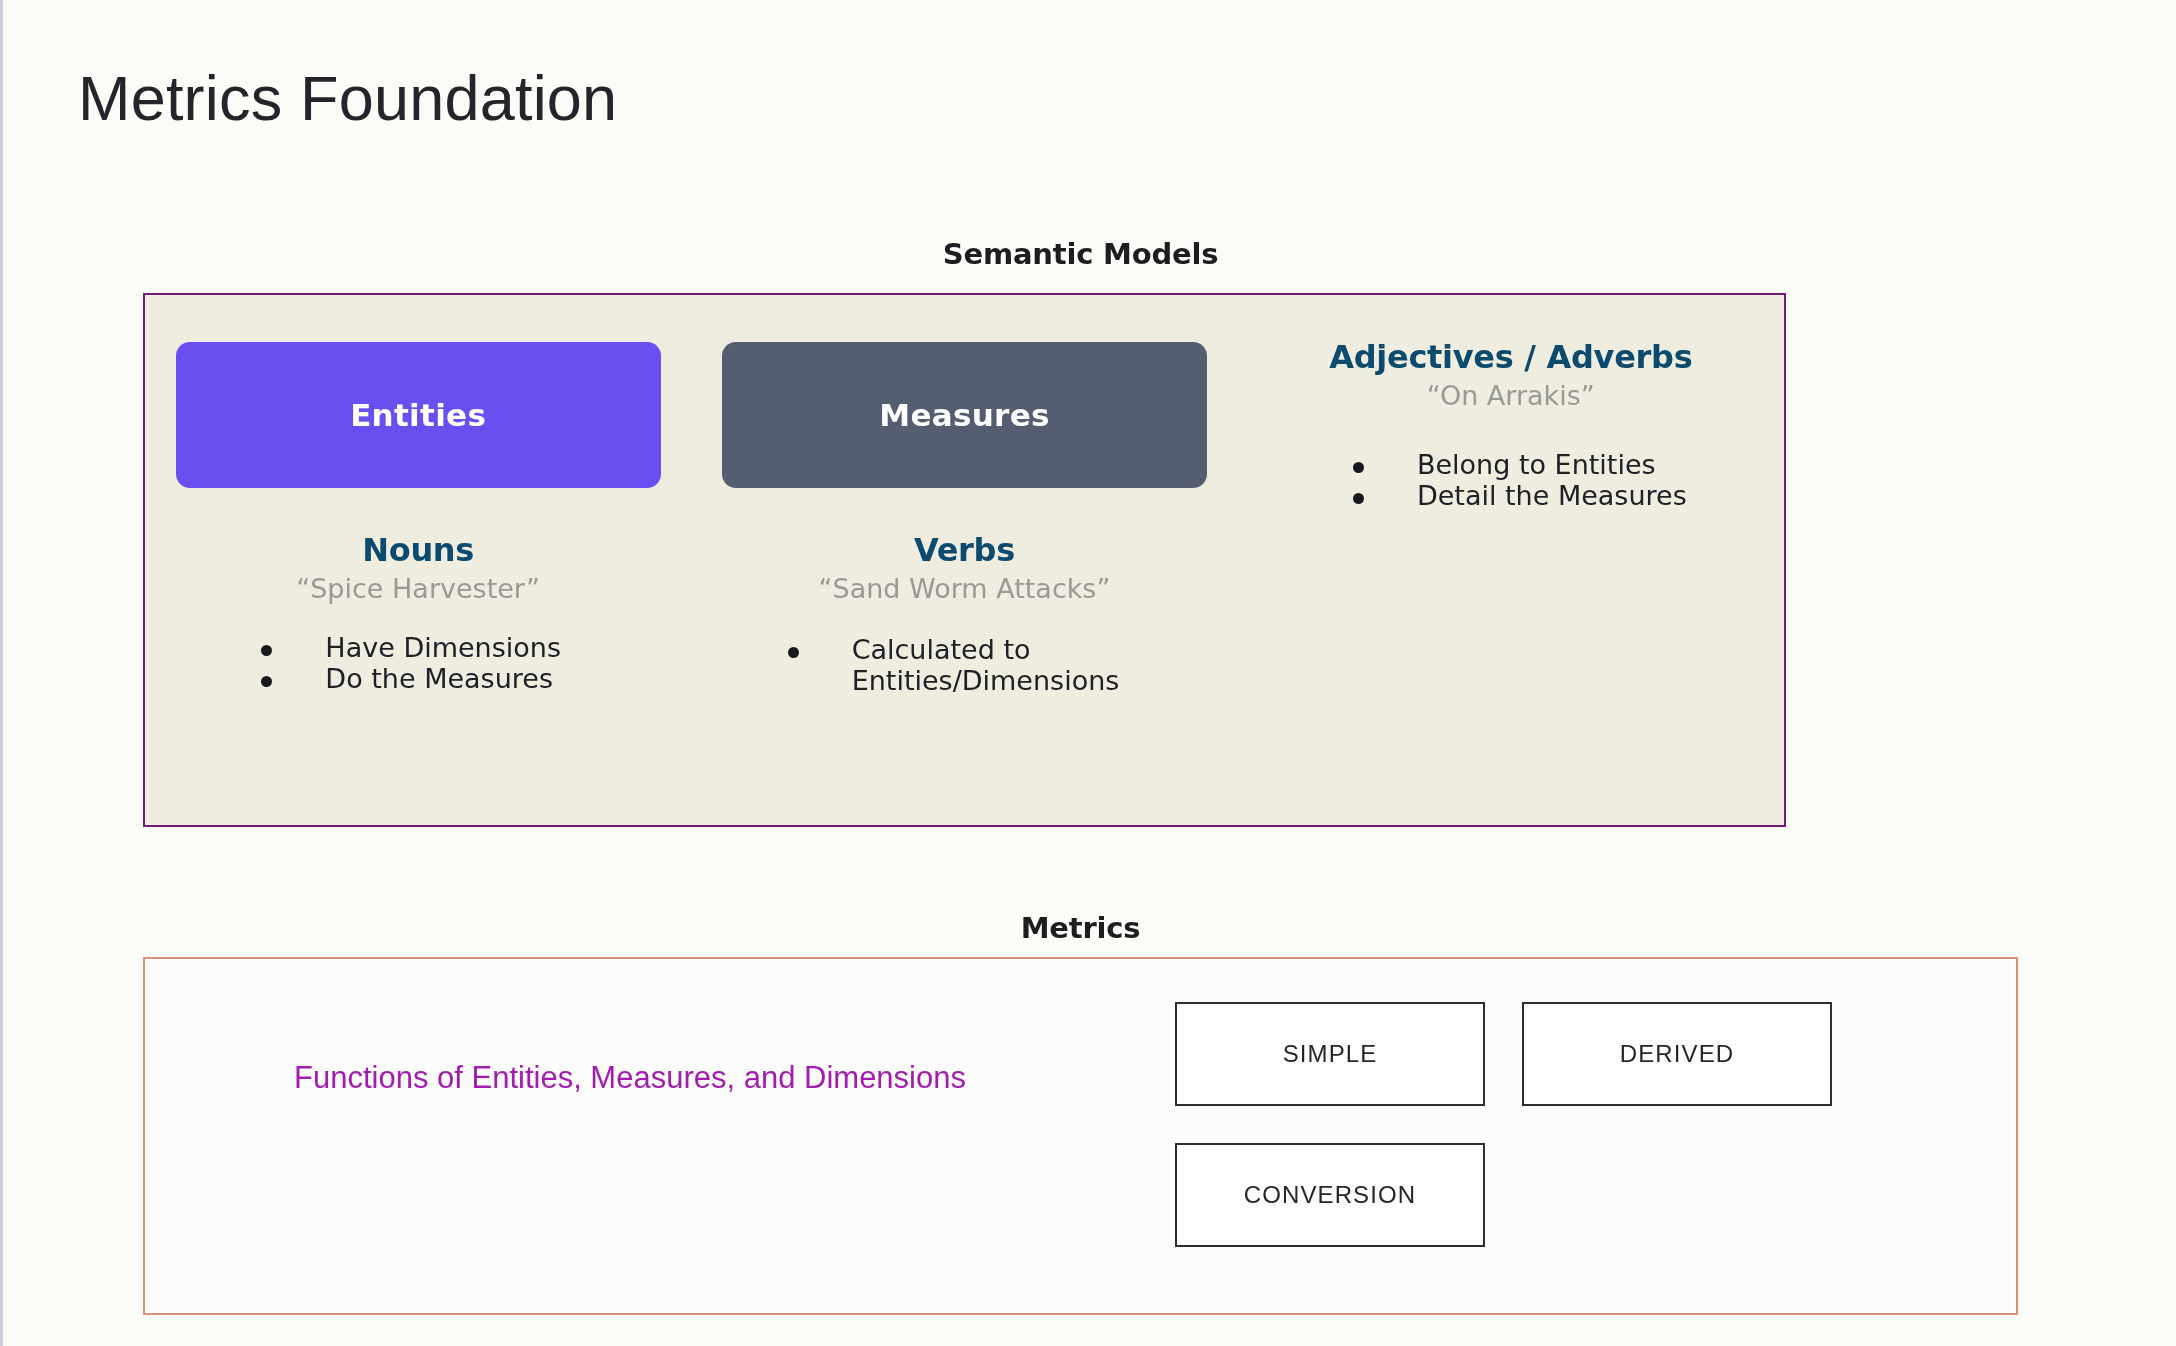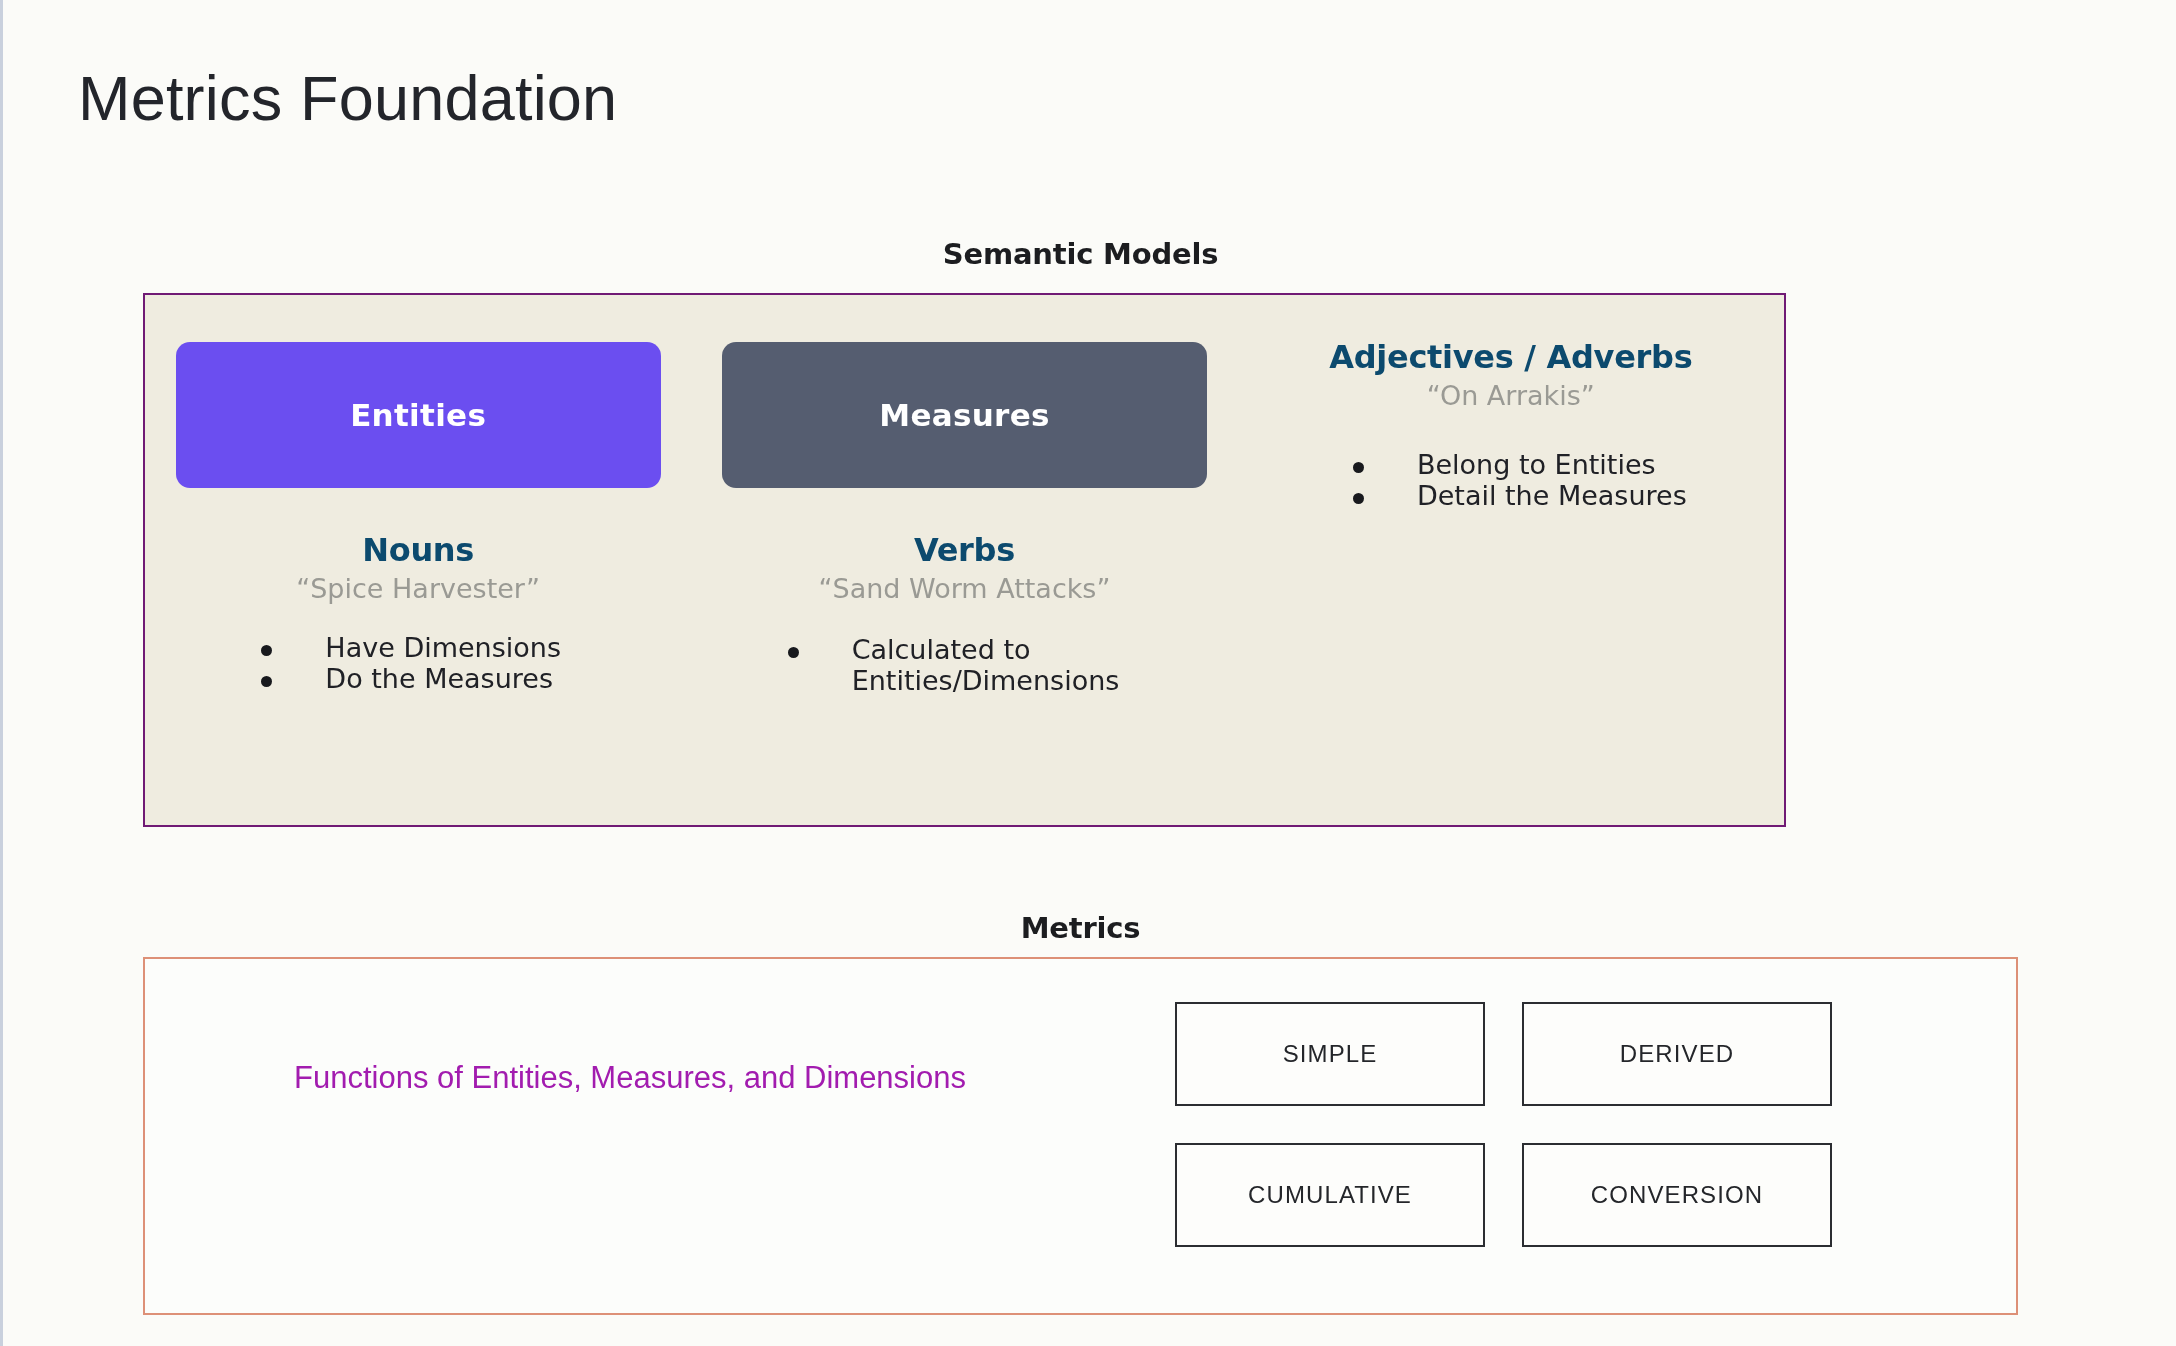--- a/index.html
+++ b/index.html
@@ -241,18 +241,17 @@
     </div>
   </div>
 
   <div id="metrics-label" class="section-label">Metrics</div>
 
   <div id="metrics-panel">
     <div id="metrics-description">Functions of Entities, Measures, and Dimensions</div>
     <div id="metric-type-grid">
       <div class="metric-type-box">SIMPLE</div>
       <div class="metric-type-box">DERIVED</div>
-      <div class="metric-type-box">CUMULATIVE</div>
       <div class="metric-type-box">CONVERSION</div>
     </div>
   </div>
 
 </div>
 
 </body></html>

